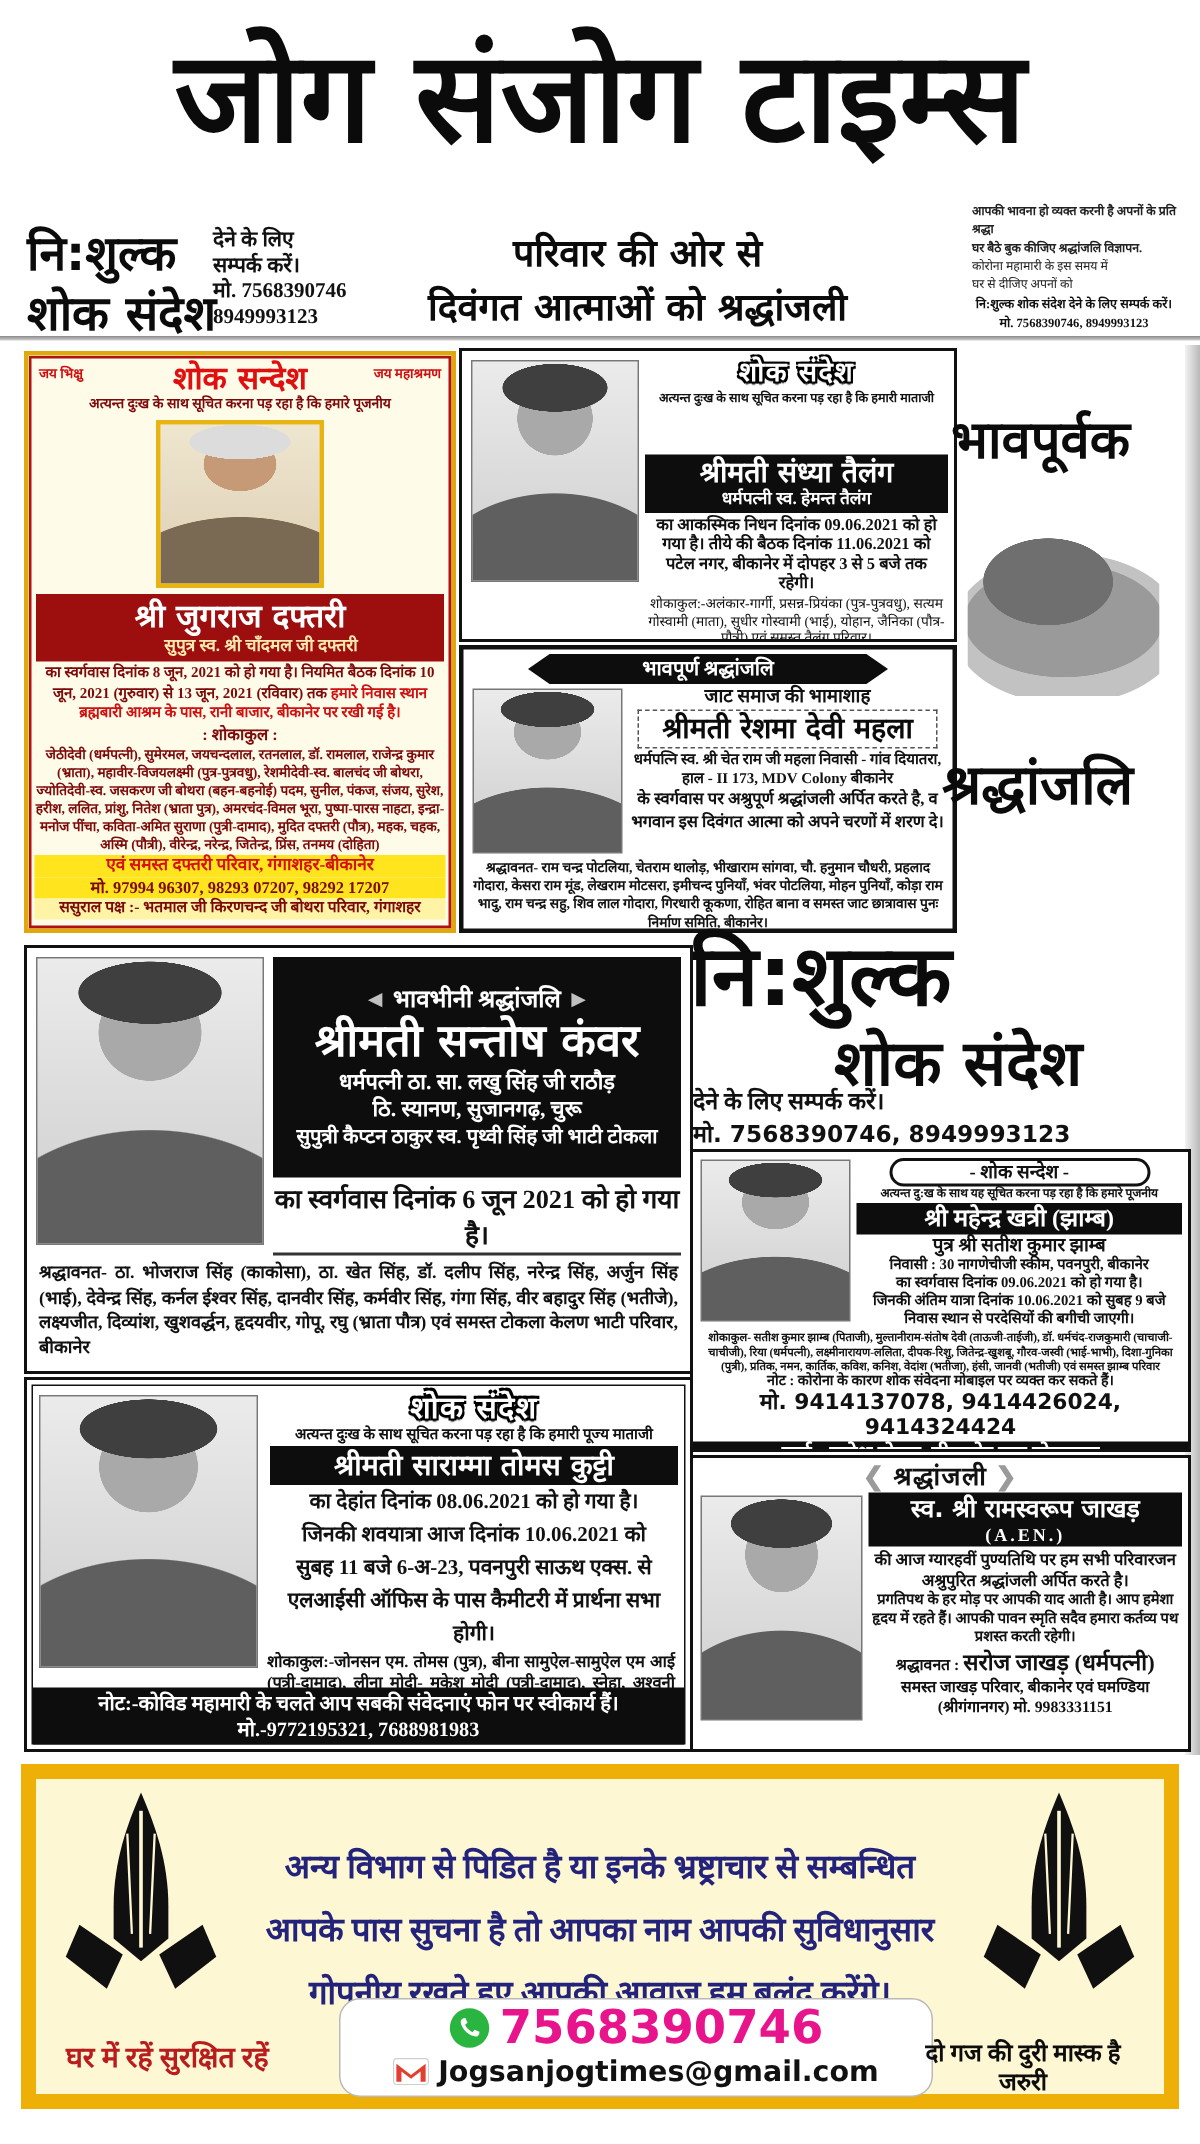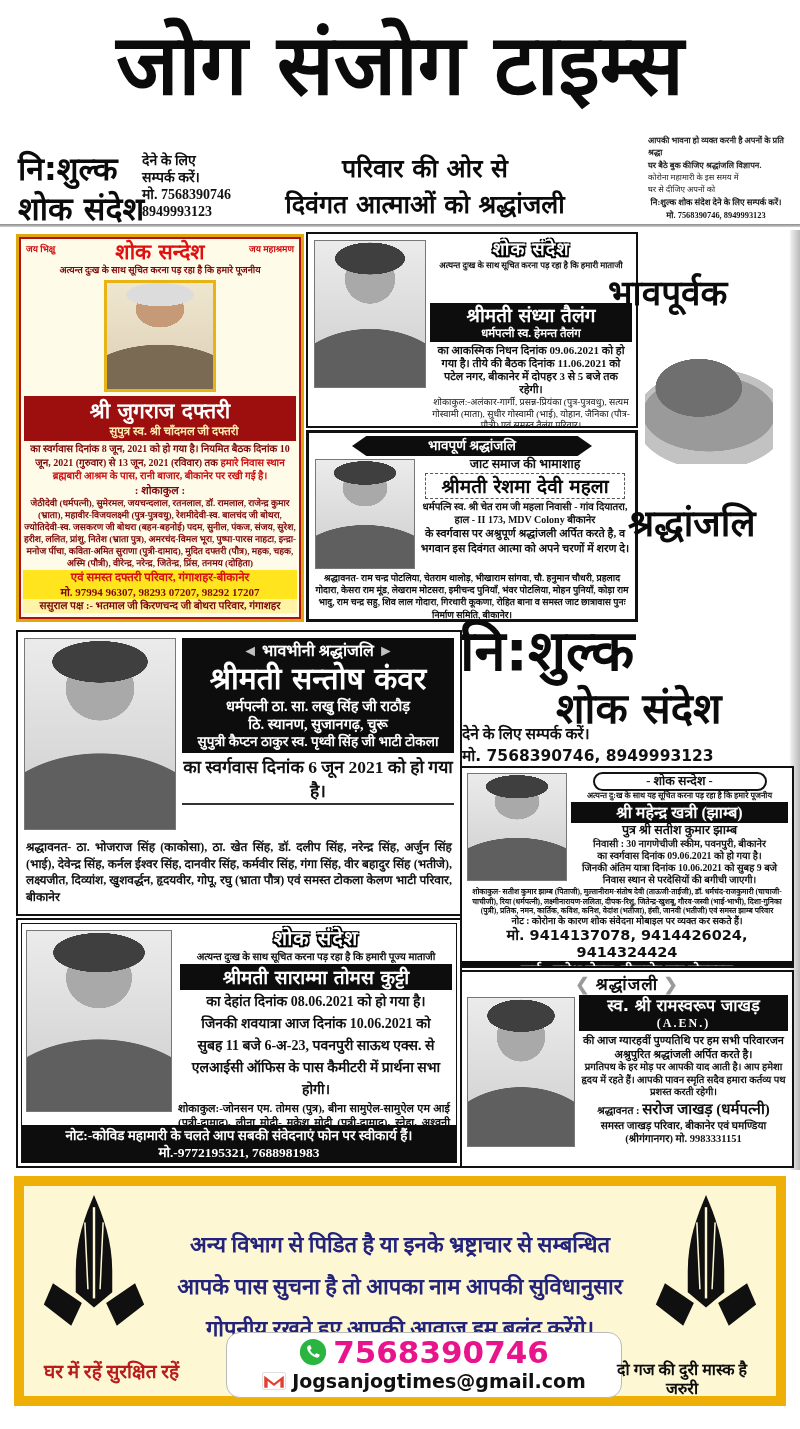--- a/index.html
+++ b/index.html
@@ -78,37 +78,37 @@
             font-size:13.5px;line-height:20px;font-weight:900;
             clip-path:polygon(0% 50%,6% 0%,94% 0%,100% 50%,94% 100%,6% 100%);}
   #r-photo{width:100px;height:110px;margin:2px 4px 2px 6px;}
   #r-sub{font-size:12.5px;line-height:15px;font-weight:900;}
   #r-name{font-size:19px;line-height:24px;font-weight:900;border:1px dashed #555;margin:1px 6px;}
   #r-rel{font-size:10px;line-height:13px;font-weight:bold;}
   #r-body{font-size:11px;line-height:15px;font-weight:bold;}
   #r-trib{font-size:9.2px;line-height:12.2px;font-weight:bold;padding:1px 4px;}
 
   
-  #side-bhav{left:608px;top:268px;width:166px;font-size:35px;}
+  #side-bhav{left:634px;top:268px;width:166px;font-size:35px;}
   #hands-photo{left:645px;top:352px;width:128px;height:112px;border-radius:8px;
     background:
       radial-gradient(ellipse 34% 26% at 42% 32%, #6f6f6f 99%, transparent 100%),
       radial-gradient(ellipse 52% 34% at 50% 55%, #9a9a9a 99%, transparent 100%),
       radial-gradient(ellipse 60% 45% at 52% 60%, #c2c2c2 99%, transparent 100%),
       #fff;}
   #side-shra{left:628px;top:496px;width:172px;font-size:37px;}
   #nishulk-big{left:460px;top:610px;font-size:56px;}
   #shok-big{left:556px;top:678px;font-size:42px;}
   #contact-sm{left:462px;top:722px;font-size:15.5px;font-weight:900;}
   #contact-ph{left:462px;top:744px;font-size:15.5px;font-weight:900;font-family:"DejaVu Sans",sans-serif;}
 
   
   #santosh-box{left:16px;top:630px;width:446px;height:286px;border:2px solid #111;}
   #t-photo{width:152px;height:192px;margin:6px;}
-  #t-panel{background:#0d0d0d;color:#fff;margin:6px 6px 0 0;padding:3px 2px;}
+  #t-panel{background:#0d0d0d;color:#fff;margin:6px 6px 0 0;padding:19px 2px;}
   #t-head{font-size:16px;line-height:20px;font-weight:900;}
   #t-head .chev{color:#c0c0c0;}
   #t-name{font-size:30px;line-height:36px;font-weight:900;}
   #t-l1,#t-l2{font-size:14.5px;line-height:18px;font-weight:bold;}
   #t-l3{font-size:13.5px;line-height:17px;font-weight:bold;}
   #t-sw{font-size:17.5px;line-height:24px;font-weight:900;border-bottom:2px solid #333;margin:2px 6px 0 0;}
   #t-trib{font-size:12px;line-height:16.5px;font-weight:bold;text-align:justify;padding:3px 8px 0;}
 
   
   #mahendra-box{left:460px;top:766px;width:334px;height:202px;border:2.5px solid #111;}

